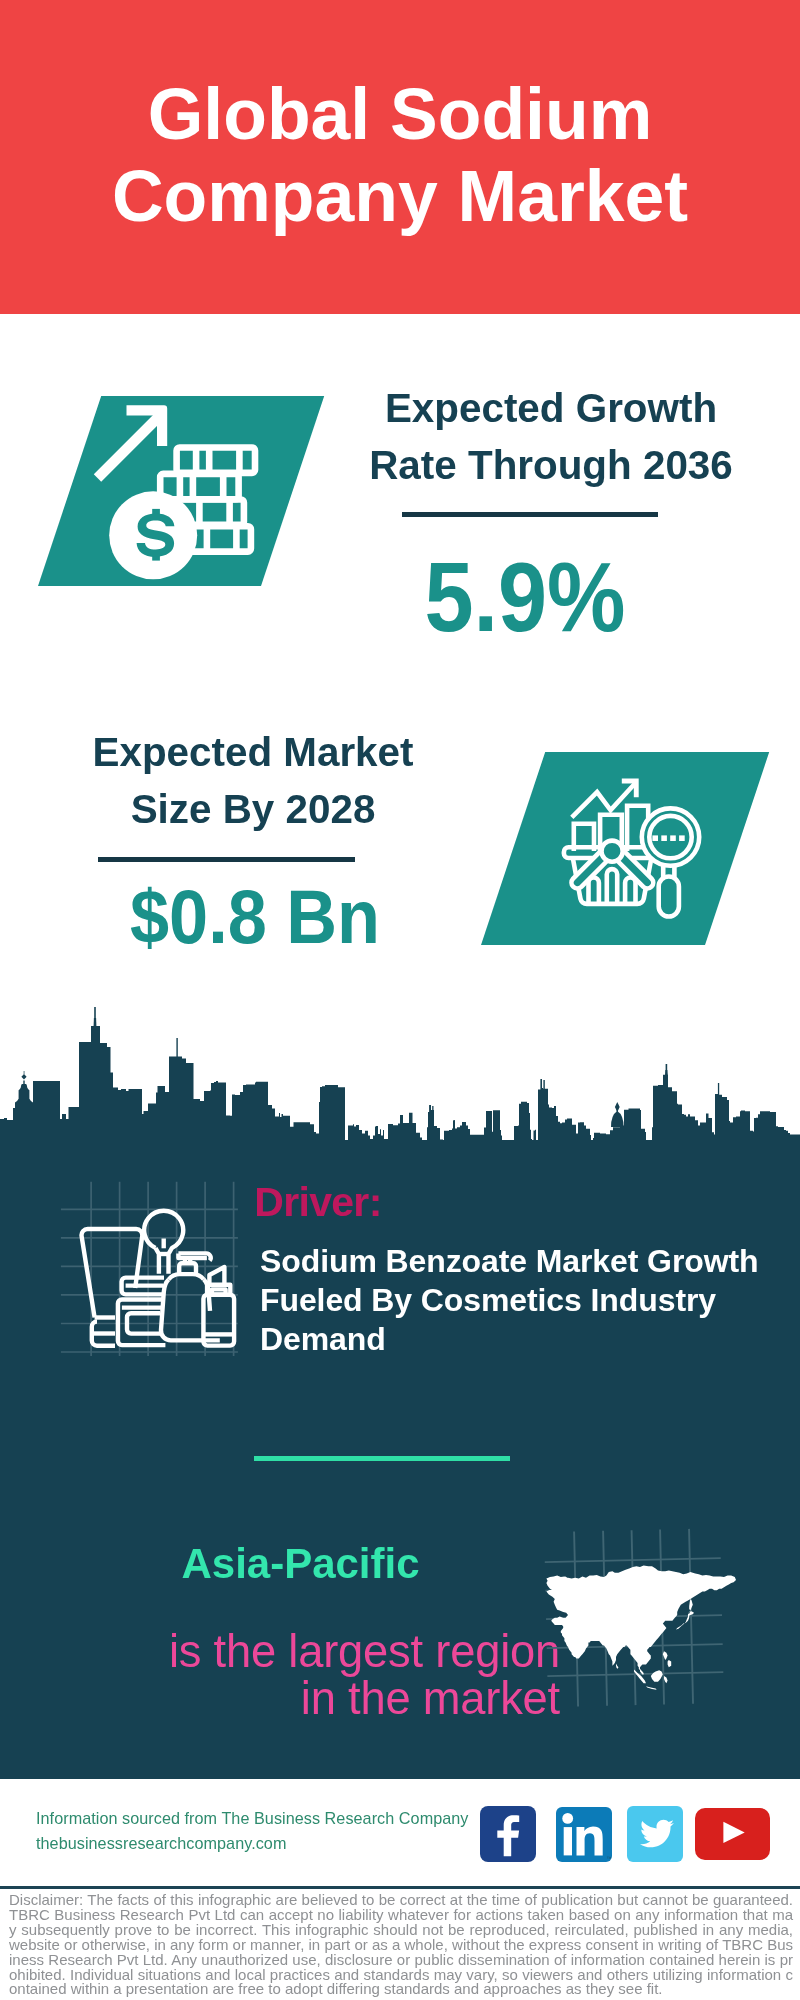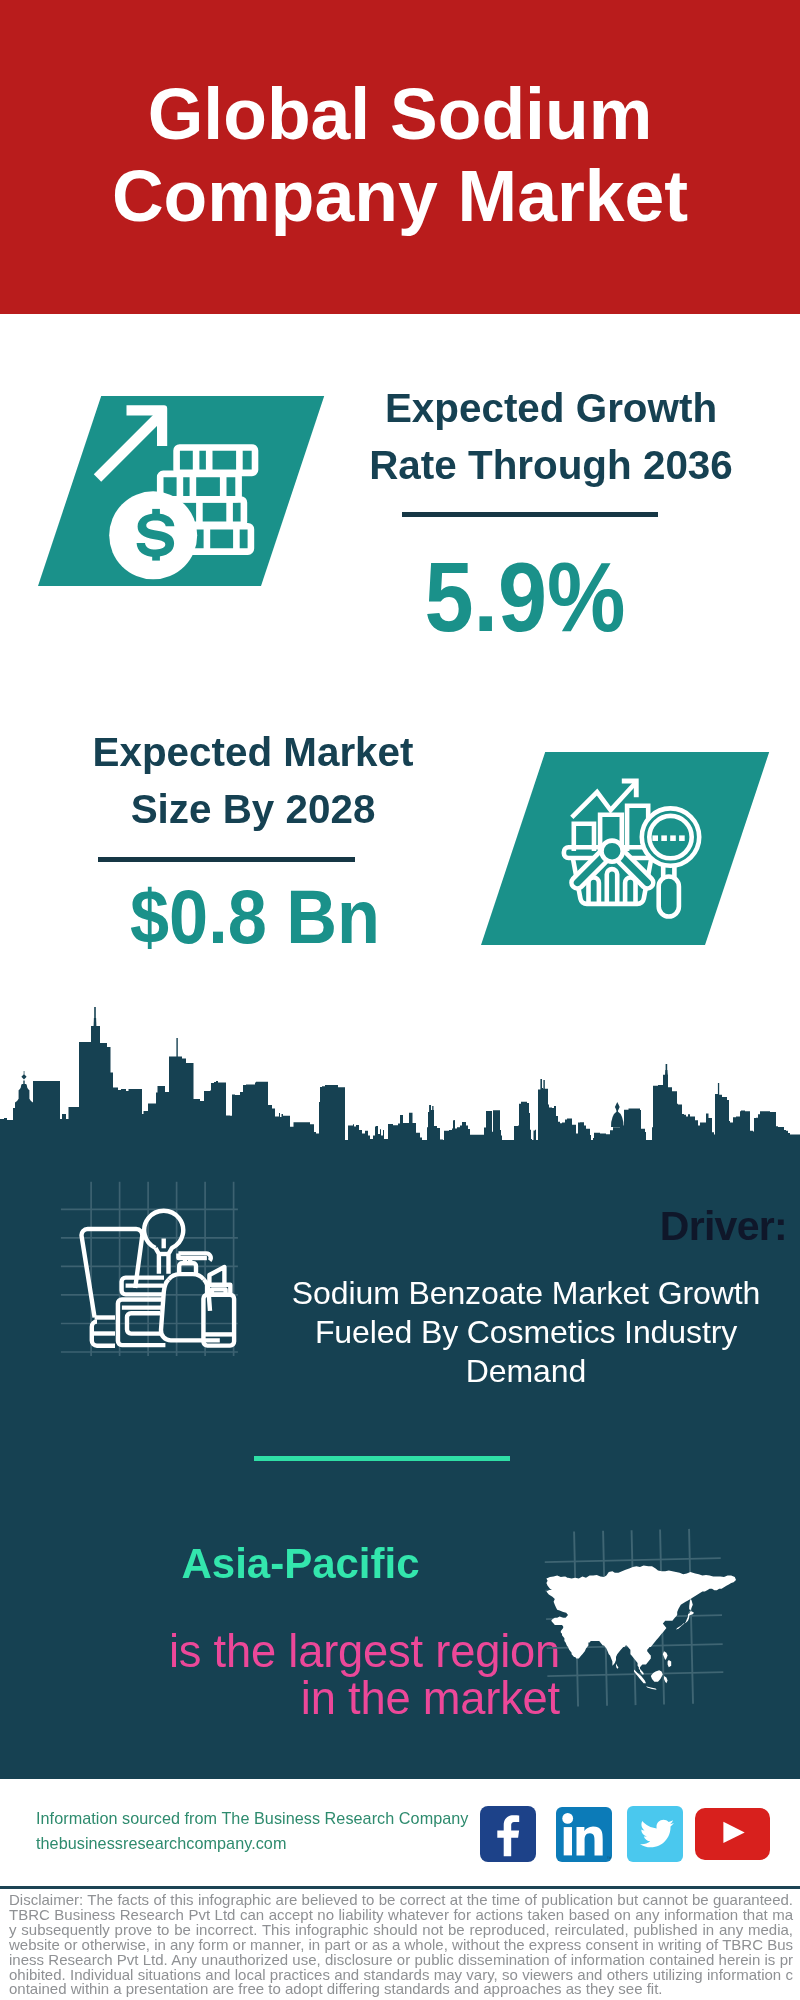--- a/index.html
+++ b/index.html
@@ -1,20 +1,20 @@
 <!DOCTYPE html>
 <html><head>
 <meta charset="utf-8">
 <style>
   html,body{margin:0;padding:0;}
   body{width:800px;height:2000px;background:#ffffff;font-family:"Liberation Sans",sans-serif;overflow:hidden;}
   .page{position:relative;width:800px;height:2000px;background:#fff;}
 
   
-  .header{position:absolute;left:0;top:0;width:800px;height:314px;background:#b91c1c;}
+  .header{position:absolute;left:0;top:0;width:800px;height:314px;background:#ef4444;}
   .header-title{position:absolute;left:0;top:74px;width:800px;text-align:center;color:#ffffff;
     font-size:71.5px;font-weight:bold;line-height:81.5px;letter-spacing:0px;}
 
   
   .stat-heading{position:absolute;color:#164152;font-weight:bold;font-size:40.4px;line-height:56.7px;text-align:center;letter-spacing:0px;}
   .stat-rule{position:absolute;height:5px;background:#163745;}
   .stat-value{position:absolute;color:#1a918a;font-weight:bold;text-align:center;}
 
   
   .para{position:absolute;background:#1a918a;transform:skewX(-18.4deg);}
@@ -23,24 +23,24 @@
   .lower{position:absolute;left:0;top:1140px;width:800px;height:600px;background:#164152;}
 
   .footer-band{position:absolute;left:0;top:1740px;width:800px;height:39px;background:#164152;}
   .footer-source{position:absolute;left:36px;top:1806px;width:470px;color:#2e8b6e;
     font-size:16.2px;line-height:25px;letter-spacing:0.05px;white-space:nowrap;}
   .social{position:absolute;display:block;border-radius:9px;overflow:hidden;line-height:0;}
   .footer-rule{position:absolute;left:0;top:1886px;width:800px;height:3px;background:#1c4454;}
   .disclaimer{position:absolute;left:9px;top:1893px;width:784px;color:#8f9194;
     font-size:15px;line-height:14.9px;text-align:justify;word-break:break-all;}
 
-  .driver-label{position:absolute;left:255px;top:1179px;width:532px;text-align:right;color:#0f172a;
-    font-size:41px;font-weight:bold;line-height:46px;letter-spacing:-0.7px;text-indent:-0.7px;margin-top:24px;}
-  .driver-text{position:absolute;left:260px;top:1242px;width:532px;text-align:center;color:#ffffff;
-    font-size:32px;font-weight:normal;line-height:39.2px;letter-spacing:-0.1px;margin-top:32px;}
+  .driver-label{position:absolute;left:255px;top:1179px;width:532px;text-align:left;color:#be185d;
+    font-size:41px;font-weight:bold;line-height:46px;letter-spacing:-0.7px;text-indent:-0.7px;}
+  .driver-text{position:absolute;left:260px;top:1242px;width:532px;text-align:left;color:#ffffff;
+    font-size:32px;font-weight:bold;line-height:39.2px;letter-spacing:-0.1px;}
   .section-divider{position:absolute;left:254px;top:1456px;width:256px;height:5px;background:#2fdfa6;}
   .region-name{position:absolute;left:40px;top:1540px;width:521px;text-align:center;color:#33e6ad;
     font-size:42px;font-weight:bold;line-height:48px;letter-spacing:0px;}
   .region-text{position:absolute;left:39px;top:1629px;width:521px;text-align:right;color:#ec4899;
     font-size:45.3px;line-height:46.7px;letter-spacing:-0.2px;}
 </style>
 </head>
 <body>
 
 <div class="page">

